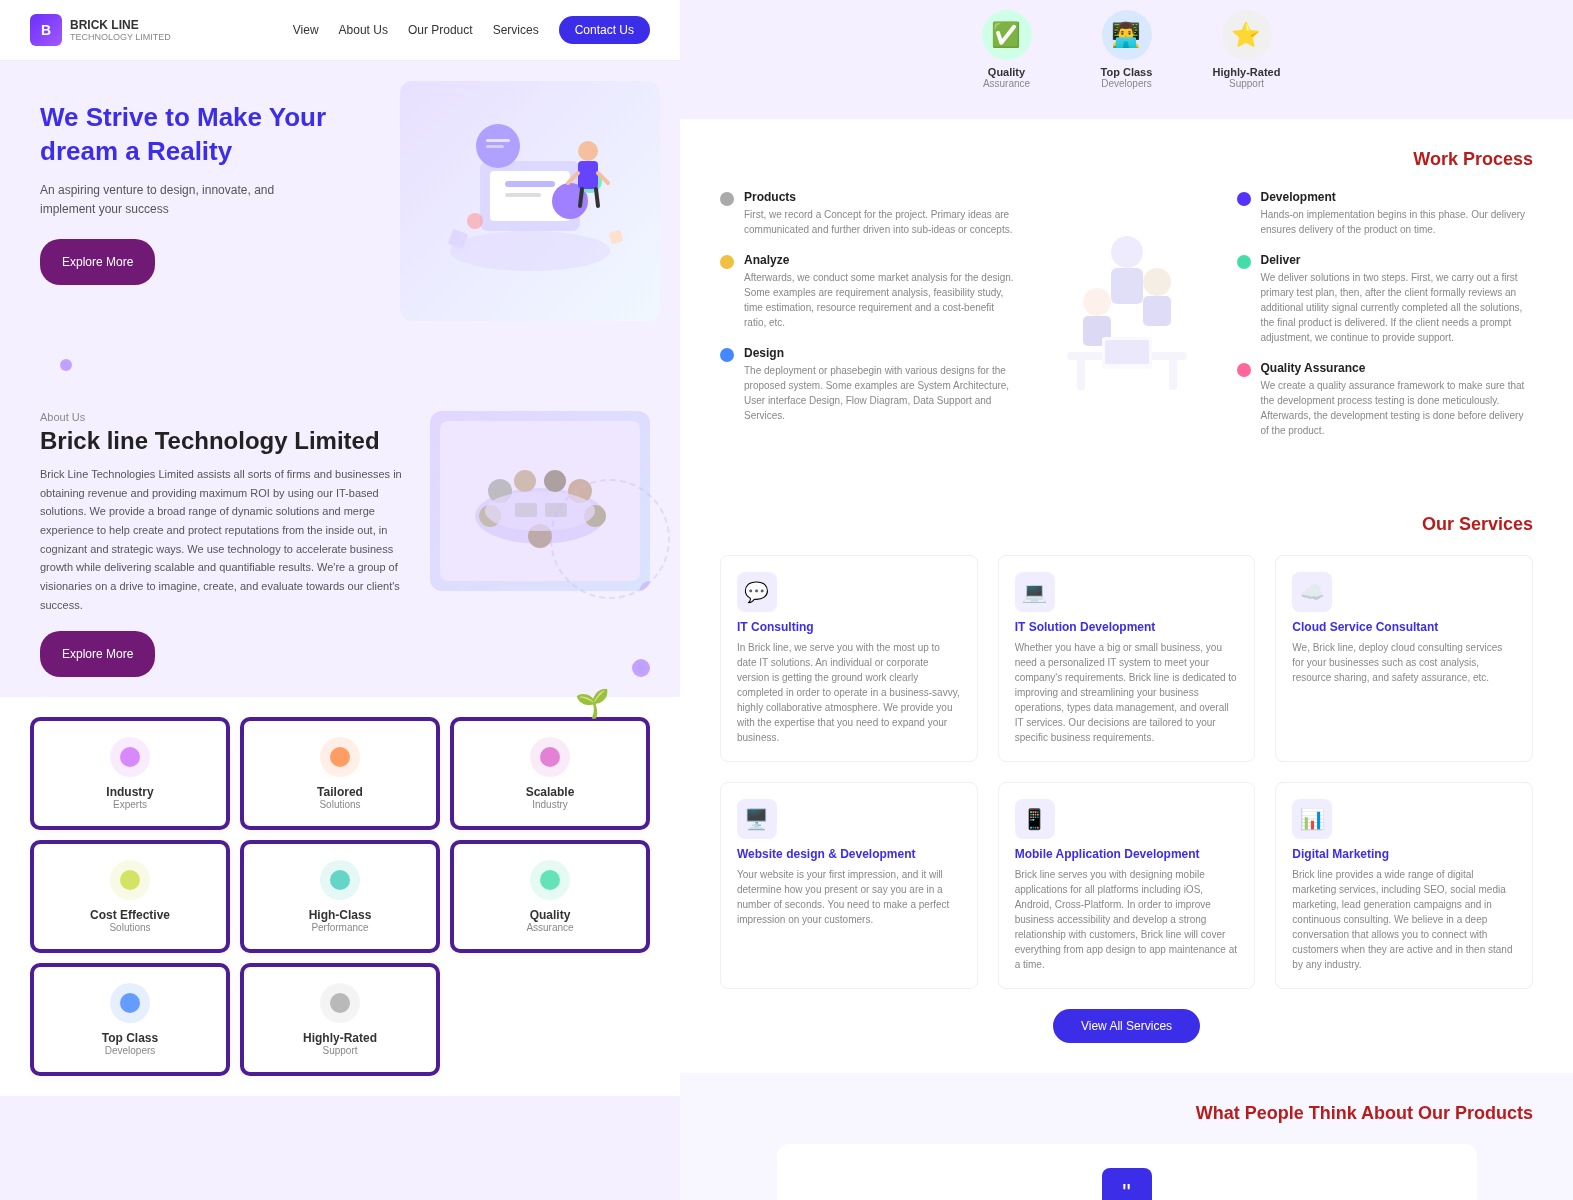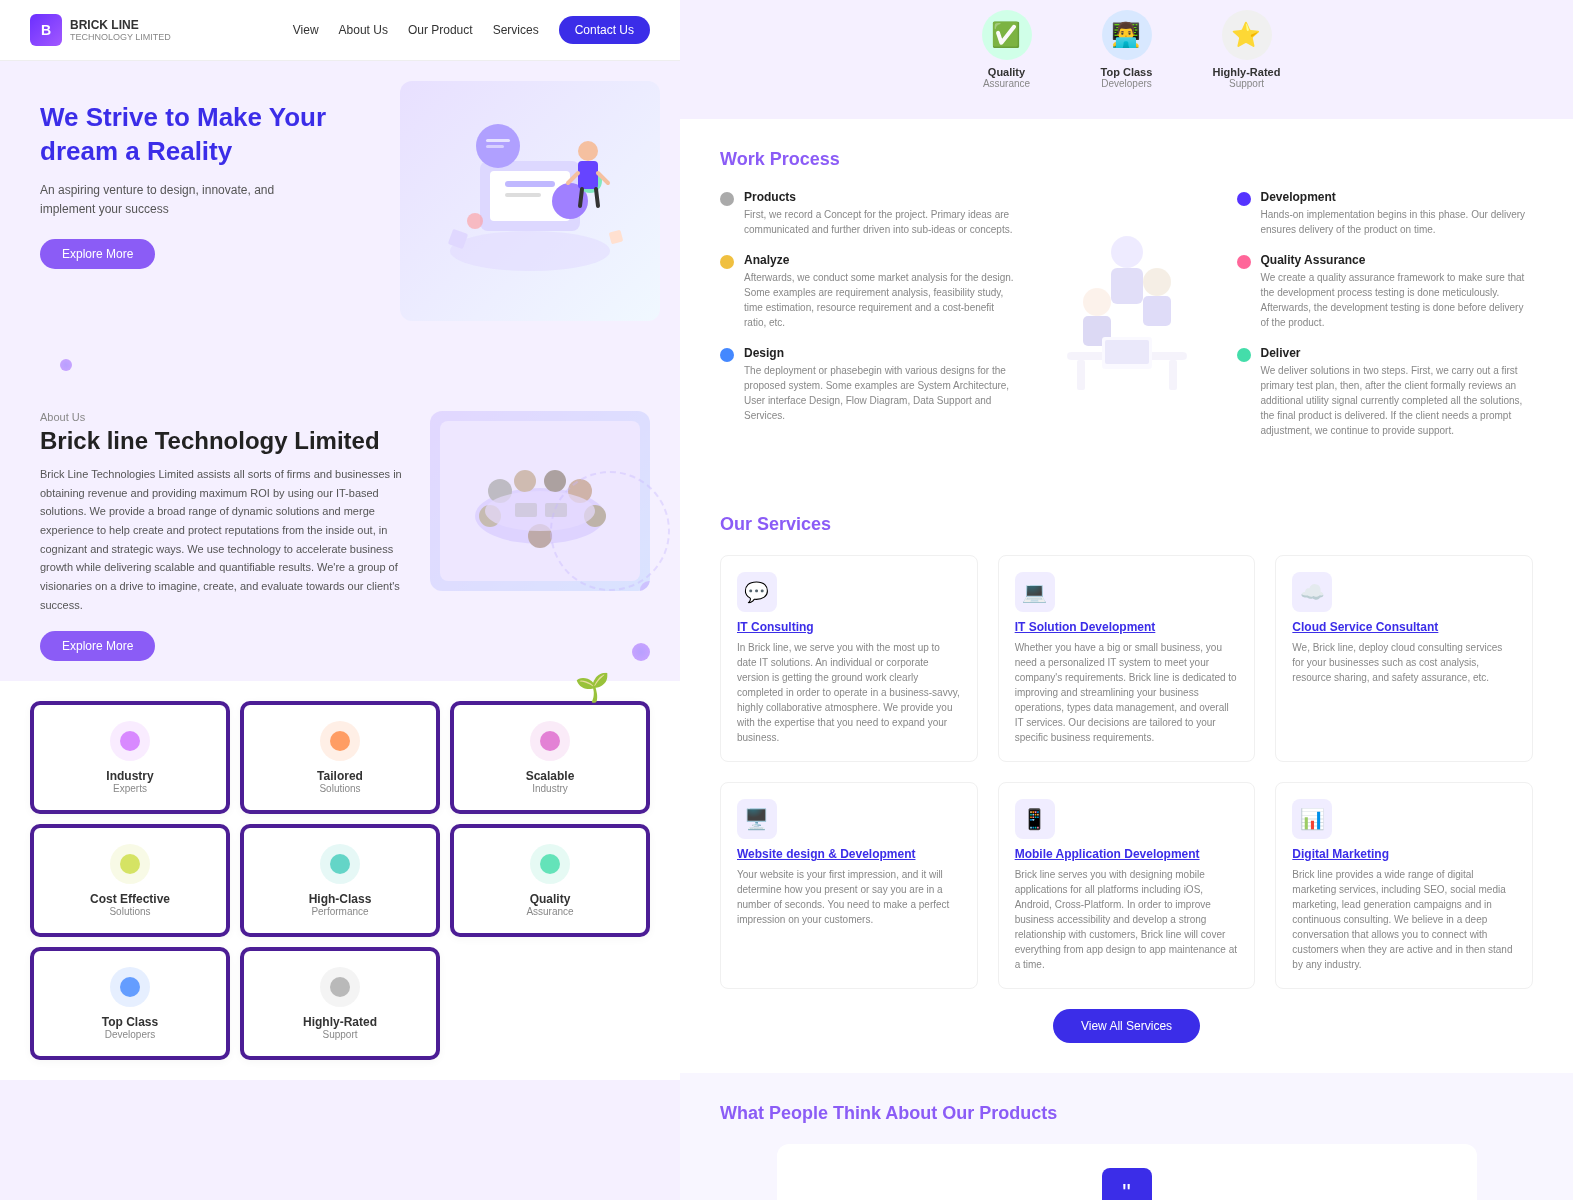--- a/index.html
+++ b/index.html
@@ -57,22 +57,22 @@
       min-height: 320px;
     }
     .hero-title {
       font-size: 26px; font-weight: 800; color: #3b2de8; line-height: 1.3;
       max-width: 300px; margin-bottom: 12px;
     }
     .hero-subtitle {
       font-size: 12px; color: #555; max-width: 280px; line-height: 1.6; margin-bottom: 20px;
     }
     .explore-btn {
-      background: #8b5cf6; color: #fff; border: none; border-radius: 20px;
-      padding: 8px 22px; font-size: 12px; cursor: pointer;
+      background: #701a75; color: #fff; border: none; border-radius: 20px;
+      padding: 16px 22px; font-size: 12px; cursor: pointer;
     }
     .hero-illustration {
       position: absolute; right: 20px; top: 20px;
       width: 260px; height: 240px;
       background: linear-gradient(135deg, #e8e0ff, #f0f8ff);
       border-radius: 12px;
       display: flex; align-items: center; justify-content: center;
       overflow: hidden;
     }
 
@@ -97,21 +97,21 @@
       font-size: 60px; color: #888; opacity: 0.5;
       position: relative;
     }
 
     
     .why-section {
       padding: 20px 30px;
       background: #fff;
     }
     .section-title-center {
-      text-align: left; font-size: 18px; font-weight: 700; color: #8b5cf6; margin-bottom: 20px;
+      text-align: right; font-size: 18px; font-weight: 700; color: #b91c1c; margin-bottom: 20px;
     }
     .why-grid {
       display: grid; grid-template-columns: repeat(3, 1fr); gap: 10px;
     }
     .why-card {
       background: #fff;
       border: 4px solid #4c1d95;
       border-radius: 10px;
       padding: 16px 12px;
       text-align: center;
@@ -179,21 +179,21 @@
       display: grid; grid-template-columns: repeat(3, 1fr); gap: 20px;
     }
     .service-card {
       padding: 16px; border: 1px solid #f0f0f0; border-radius: 8px;
     }
     .service-icon {
       width: 40px; height: 40px; background: #f0edff;
       border-radius: 8px; display: flex; align-items: center; justify-content: center;
       font-size: 20px; margin-bottom: 8px;
     }
-    .service-title { font-size: 12px; font-weight: 700; color: #3b2de8; margin-bottom: 6px; text-decoration: underline; }
+    .service-title { font-size: 12px; font-weight: 700; color: #3b2de8; margin-bottom: 6px; }
     .service-desc { font-size: 10px; color: #888; line-height: 1.5; }
     .view-all-btn {
       display: block; margin: 20px auto 0;
       background: #3b2de8; color: #fff; border: none; border-radius: 20px;
       padding: 10px 28px; font-size: 12px; cursor: pointer;
     }
 
     
     .testimonial-section {
       background: #f8f6ff;
@@ -447,33 +447,33 @@
         </div>
         <div class="work-steps">
           <div class="work-step">
             <div class="step-dot" style="background:#5533ff;"></div>
             <div class="step-content">
               <h4>Development</h4>
               <p>Hands-on implementation begins in this phase. Our delivery ensures delivery of the product on time.</p>
             </div>
           </div>
           <div class="work-step">
+            <div class="step-dot" style="background:#44ddaa;"></div>
+            <div class="step-content">
+              <h4>Deliver</h4>
+              <p>We deliver solutions in two steps. First, we carry out a first primary test plan, then, after the client formally reviews an additional utility signal currently completed all the solutions, the final product is delivered. If the client needs a prompt adjustment, we continue to provide support.</p>
+            </div>
+          </div>
+          <div class="work-step">
             <div class="step-dot" style="background:#ff6699;"></div>
             <div class="step-content">
               <h4>Quality Assurance</h4>
               <p>We create a quality assurance framework to make sure that the development process testing is done meticulously. Afterwards, the development testing is done before delivery of the product.</p>
             </div>
           </div>
-          <div class="work-step">
-            <div class="step-dot" style="background:#44ddaa;"></div>
-            <div class="step-content">
-              <h4>Deliver</h4>
-              <p>We deliver solutions in two steps. First, we carry out a first primary test plan, then, after the client formally reviews an additional utility signal currently completed all the solutions, the final product is delivered. If the client needs a prompt adjustment, we continue to provide support.</p>
-            </div>
-          </div>
         </div>
       </div>
     </div>
 
     <div class="services-section">
       <h2 class="section-title-center">Our Services</h2>
       <div class="services-grid" id="services-grid-container">
 
       <div class="service-card">
         <div class="service-icon">💬</div>

